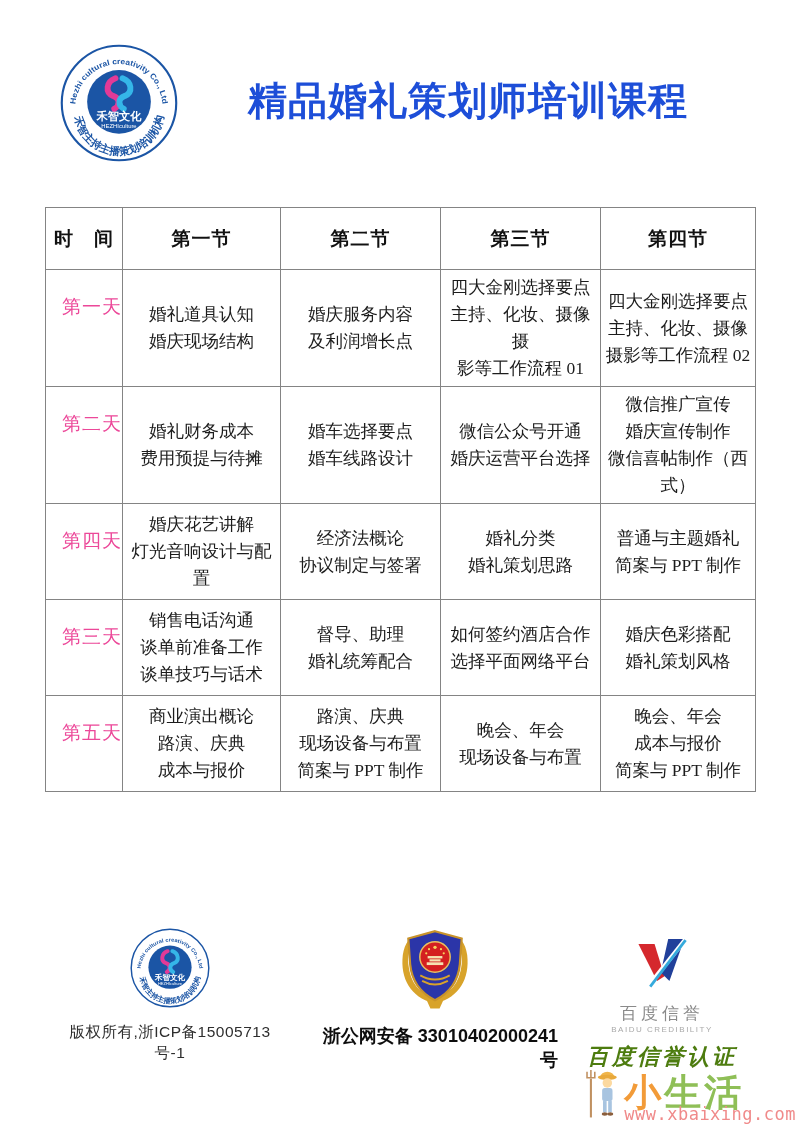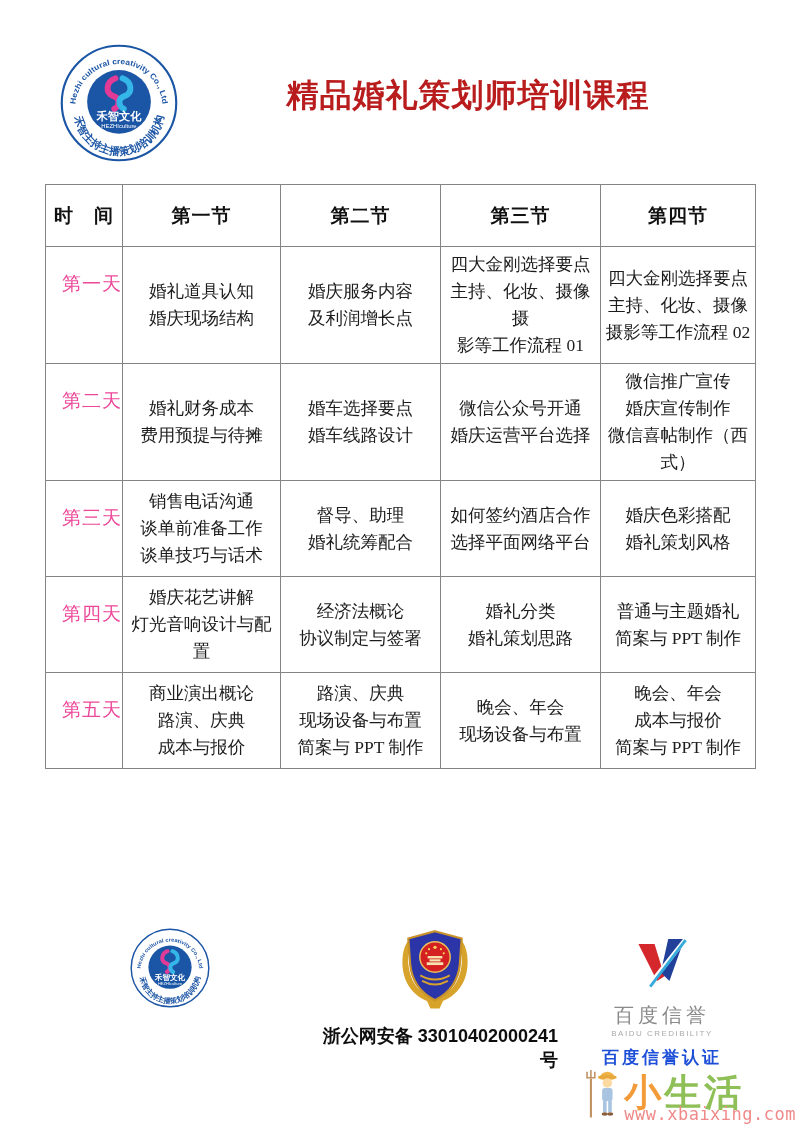--- a/index.html
+++ b/index.html
@@ -8,27 +8,27 @@
     position:relative; width:800px; height:1128px; margin:0 auto;
     background:#ffffff; overflow:hidden;
     font-family:"Liberation Serif","DejaVu Serif",serif;
     color:#1a1a1a;
   }
 
   
   .logo-main { position:absolute; left:60px; top:44px; width:118px; height:118px; }
   .page-title {
     position:absolute; left:182px; top:74px; width:572px;
-    text-align:center; font-size:32px; font-weight:bold; color:#b91c1c;
+    text-align:center; font-size:39px; font-weight:bold; color:#1d4ed8;
     letter-spacing:1px; white-space:nowrap;
   }
 
   
   table.course-table {
-    position:absolute; left:45px; top:184px; width:710px;
+    position:absolute; left:45px; top:207px; width:710px;
     border-collapse:collapse; table-layout:fixed;padding-left:21px;
   }
   .course-table th, .course-table td { border:1px solid #848484; background:#fff; }
   .course-table thead tr { height:62px; }
   .course-table thead th {
     font-size:19px; font-weight:bold; text-align:center; vertical-align:middle;
     color:#111; letter-spacing:1px;
   }
   .course-table tbody tr { height:96px; }
   td.day-cell {
@@ -50,23 +50,23 @@
     margin-top:10px; font-size:15.5px; color:#2e2e2e; letter-spacing:0.5px;
     font-family:"Liberation Sans","DejaVu Sans",sans-serif;
   }
   .badge-svg { width:92px; height:92px; display:inline-block; }
   .beian-text {
     margin-top:6px; font-size:18px; font-weight:bold; color:#0d0d0d;
     font-family:"Liberation Sans","DejaVu Sans",sans-serif;
     text-align:right;
   }
   .baidu-v { width:68px; height:62px; display:inline-block; }
-  .baidu-cn   { font-size:20px; color:#8a8a8a; letter-spacing:4px; margin-top:2px; }
+  .baidu-cn   { font-size:17px; color:#8a8a8a; letter-spacing:4px; margin-top:2px; }
   .baidu-en   { font-size:8px;  color:#a9a9a9; letter-spacing:1.5px; margin-top:0; }
-  .baidu-cert { font-size:17px; color:#1d4ed8; font-weight:bold; letter-spacing:3px; margin-top:8px; }
+  .baidu-cert { font-size:22px; color:#4d7c0f; font-weight:bold; letter-spacing:3px; margin-top:8px;font-style:italic; }
 
   
   .watermark { position:absolute; right:4px; bottom:4px; display:flex; align-items:flex-end; }
   .farmer-svg { width:38px; height:58px; margin-right:2px; }
   .wm-textblock { display:flex; flex-direction:column; align-items:flex-start; }
   .wm-name { font-family:Liberation Sans, sans-serif; font-weight:bold;
              font-size:37px; line-height:36px; letter-spacing:3px; }
   .wm-char-0 { color:#f29b38; }
   .wm-char-1 { color:#8fbf57; }
   .wm-char-2 { color:#8fbf57; }
@@ -136,41 +136,41 @@
 费用预提与待摊</td>
         <td class="content-cell">婚车选择要点
 婚车线路设计</td>
         <td class="content-cell">微信公众号开通
 婚庆运营平台选择</td>
         <td class="content-cell">微信推广宣传
 婚庆宣传制作
 微信喜帖制作（西式）</td>
       </tr>
       <tr>
+        <td class="day-cell">第四天</td>
+        <td class="content-cell">婚庆花艺讲解
+灯光音响设计与配置</td>
+        <td class="content-cell">经济法概论
+协议制定与签署</td>
+        <td class="content-cell">婚礼分类
+婚礼策划思路</td>
+        <td class="content-cell">普通与主题婚礼
+简案与 PPT 制作</td>
+      </tr>
+      <tr>
         <td class="day-cell">第三天</td>
         <td class="content-cell">销售电话沟通
 谈单前准备工作
 谈单技巧与话术</td>
         <td class="content-cell">督导、助理
 婚礼统筹配合</td>
         <td class="content-cell">如何签约酒店合作
 选择平面网络平台</td>
         <td class="content-cell">婚庆色彩搭配
 婚礼策划风格</td>
-      </tr>
-      <tr>
-        <td class="day-cell">第四天</td>
-        <td class="content-cell">婚庆花艺讲解
-灯光音响设计与配置</td>
-        <td class="content-cell">经济法概论
-协议制定与签署</td>
-        <td class="content-cell">婚礼分类
-婚礼策划思路</td>
-        <td class="content-cell">普通与主题婚礼
-简案与 PPT 制作</td>
       </tr>
       <tr>
         <td class="day-cell">第五天</td>
         <td class="content-cell">商业演出概论
 路演、庆典
 成本与报价</td>
         <td class="content-cell">路演、庆典
 现场设备与布置
 简案与 PPT 制作</td>
         <td class="content-cell">晚会、年会
@@ -194,20 +194,21 @@
       </text>
       <text font-size="9" fill="#1b55a5" font-weight="bold">
         <textPath href="#f-arc-bot" startOffset="6" textLength="108" lengthAdjust="spacingAndGlyphs">禾智主持主播策划培训机构</textPath>
       </text>
       <circle cx="50" cy="49" r="27" fill="#1b55a5"></circle>
       <path d="M47,29 C39,32 38,41 45,44 C51,46 51,52 46,55" stroke="#e23a97" stroke-width="5" fill="none" stroke-linecap="round"></path>
       <path d="M53,29 C61,32 62,41 55,44 C49,46 49,52 54,55" stroke="#35b6e8" stroke-width="5" fill="none" stroke-linecap="round"></path>
       <text x="50" y="64.5" text-anchor="middle" font-size="9.5" fill="#ffffff" font-weight="bold">禾智文化</text>
       <text x="50" y="71.5" text-anchor="middle" font-size="5" fill="#ffffff" font-family="Liberation Sans, sans-serif">HEZHIculture</text>
     </svg>
+    <div class="icp-text">版权所有,浙ICP备15005713号-1</div>
   </div>
 
   <div class="footer-center">
     <svg class="badge-svg" viewBox="0 0 100 100">
       <path d="M48,88 C24,82 12,62 15,36 C16,29 18,24 21,20 L26,24 C22,30 20,38 21,46 C23,66 33,78 50,84 Z" fill="#d8a32a"></path>
       <path d="M52,88 C76,82 88,62 85,36 C84,29 82,24 79,20 L74,24 C78,30 80,38 79,46 C77,66 67,78 50,84 Z" fill="#d8a32a"></path>
       <polygon points="41,85 59,85 55,94 45,94" fill="#d8a32a"></polygon>
       <path d="M50,10 L79,18 L77,46 C75,66 64,78 50,85 C36,78 25,66 23,46 L21,18 Z" fill="#2b35a8" stroke="#c8932a" stroke-width="2.4"></path>
       <circle cx="50" cy="38" r="16.5" fill="#d42020" stroke="#e8c060" stroke-width="1.6"></circle>
       <circle cx="50" cy="27.5" r="1.8" fill="#f7d35c"></circle>

